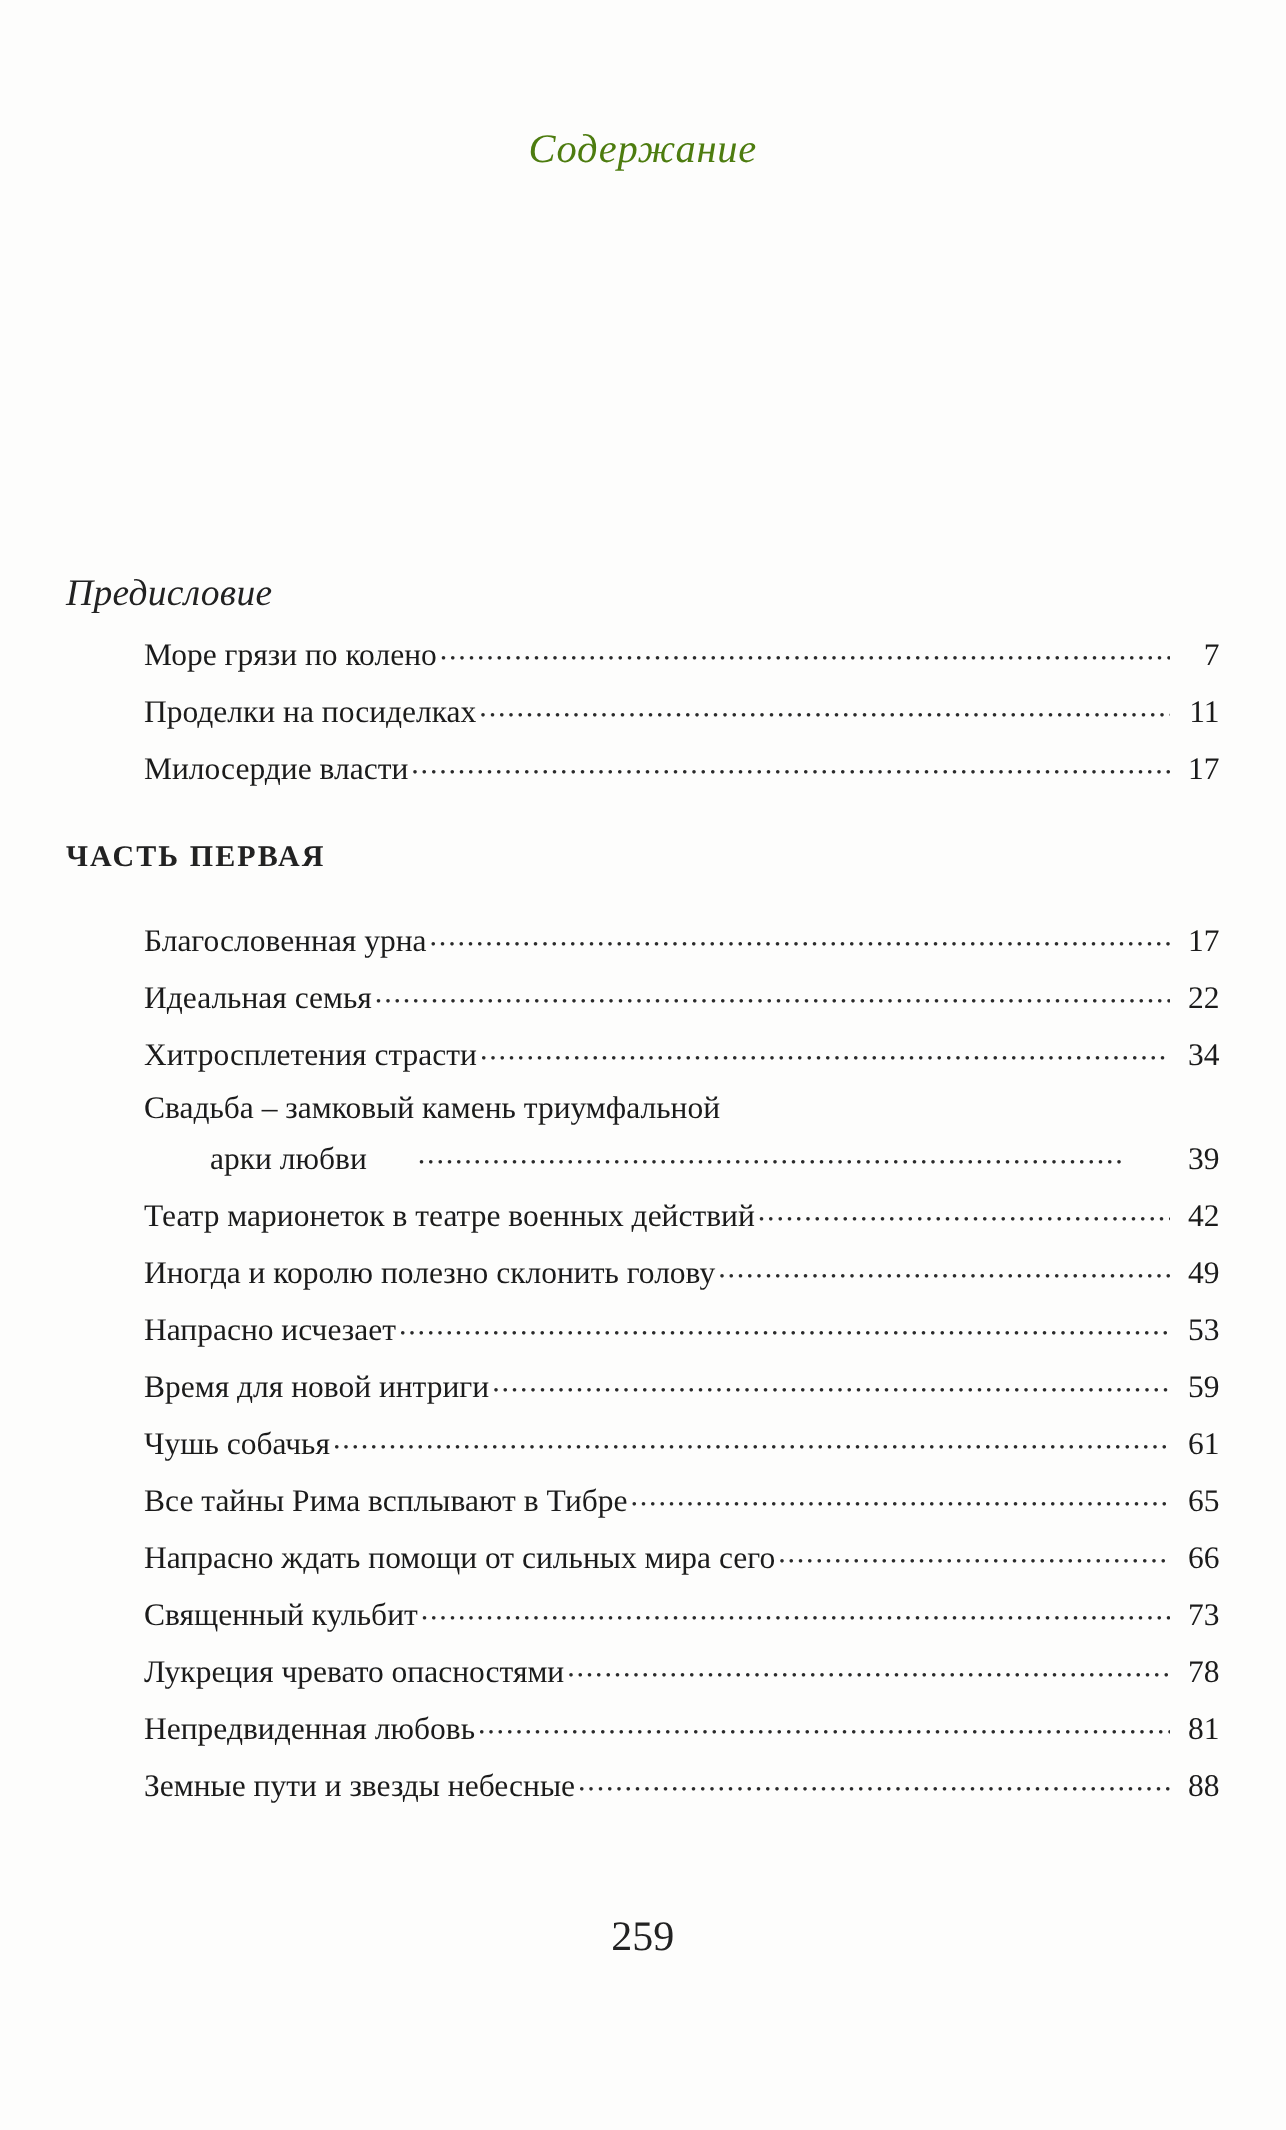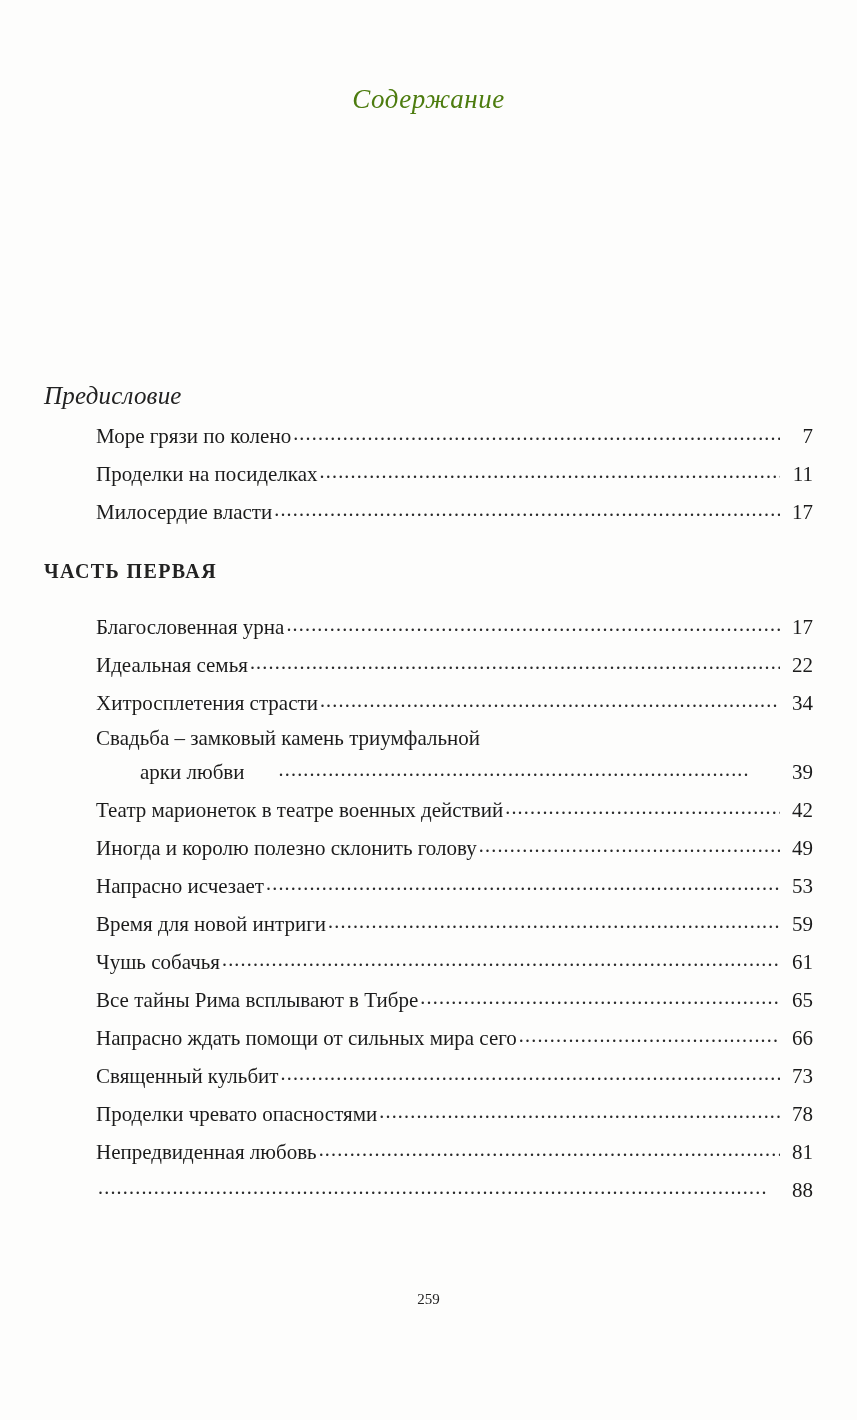--- a/index.html
+++ b/index.html
@@ -85,21 +85,21 @@
     padding-left: 2px;
     min-width: 30px;
     text-align: right;
   }
   .folio {
     position: absolute;
     bottom: 112px;
     left: 0;
     right: 0;
     text-align: center;
-    font-size: 15px;
+    font-size: 28px;
     color: #222;
   }
 </style>
 </head>
 <body>
 
 <div class="page">
   <div class="page-title">Содержание</div>
 
   <div class="toc">
@@ -180,30 +180,31 @@
           <span class="entry-title">Напрасно ждать помощи от сильных мира сего</span>
           <span class="dots">............................................................................................................</span>
           <span class="entry-page">66</span>
         </li>
         <li class="entry">
           <span class="entry-title">Священный кульбит</span>
           <span class="dots">............................................................................................................</span>
           <span class="entry-page">73</span>
         </li>
         <li class="entry">
-          <span class="entry-title">Проделки чревато опасностями</span>
+          <span class="entry-title">Лукреция чревато опасностями</span>
           <span class="dots">............................................................................................................</span>
           <span class="entry-page">78</span>
         </li>
         <li class="entry">
           <span class="entry-title">Непредвиденная любовь</span>
           <span class="dots">............................................................................................................</span>
           <span class="entry-page">81</span>
         </li>
         <li class="entry">
+          <span class="entry-title">Земные пути и звезды небесные</span>
           <span class="dots">............................................................................................................</span>
           <span class="entry-page">88</span>
         </li>
       </ul>
     </div>
 
   <div class="folio">259</div>
 </div>
 
 </body></html>

